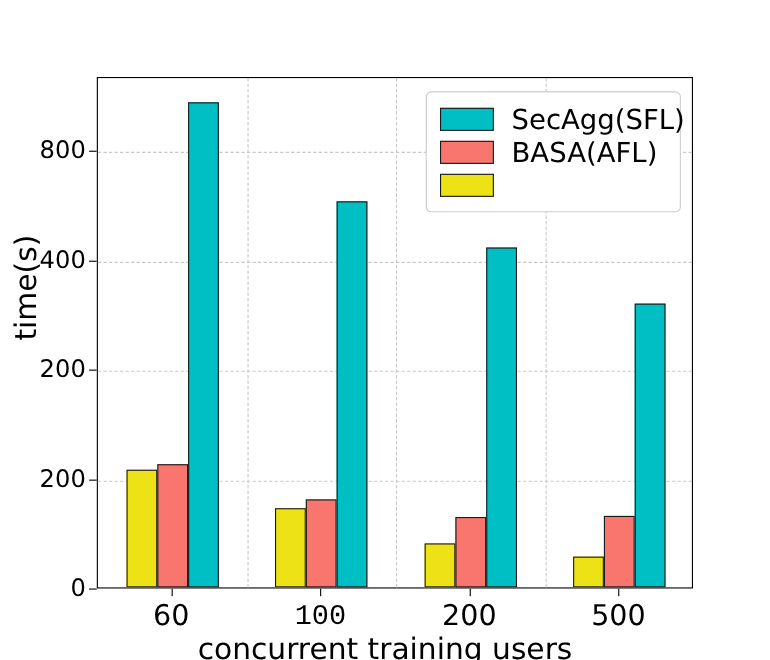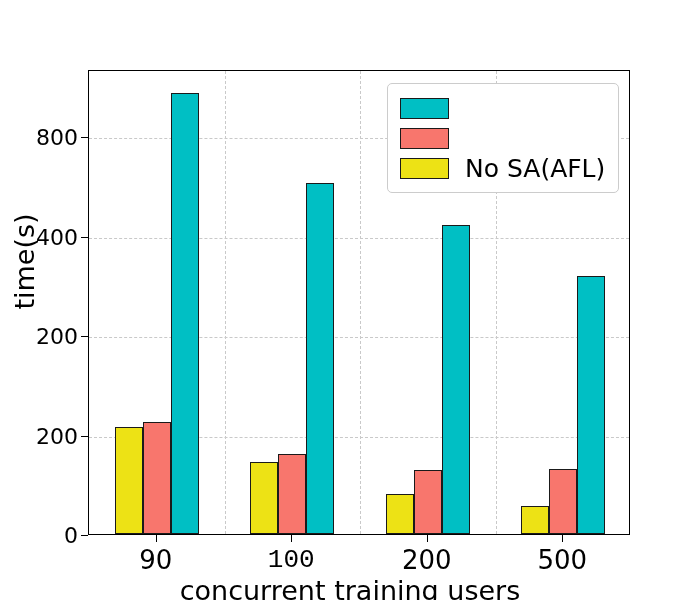--- a/index.html
+++ b/index.html
@@ -165,21 +165,21 @@
       <div class="ytick-mark" style="top: 236.604px;"></div>
       <div class="ytick-mark" style="top: 137.139px;"></div>
     </div>
   <div id="xtick-marks">
       <div class="xtick-mark" style="left: 155.75px;"></div>
       <div class="xtick-mark" style="left: 291.25px;"></div>
       <div class="xtick-mark" style="left: 426.75px;"></div>
       <div class="xtick-mark" style="left: 562.25px;"></div>
     </div>
   <div id="xtick-labels">
-      <div class="xtick-label" style="left: 155.75px;">90</div>
+      <div class="xtick-label" style="left: 155.75px;">60</div>
       <div class="xtick-label" style="left: 291.25px; font-family: Liberation Mono, monospace;">100</div>
       <div class="xtick-label" style="left: 426.75px;">200</div>
       <div class="xtick-label" style="left: 562.25px;">500</div>
     </div>
 
   <div id="plot-area">
     <div id="gridlines-h">
         <div class="gridline-h" style="top: 365.535px;"></div>
         <div class="gridline-h" style="top: 266.07px;"></div>
         <div class="gridline-h" style="top: 166.604px;"></div>
@@ -210,23 +210,24 @@
           <div class="bar s0" style="height: 27.8503px; background: rgb(237, 226, 21);"></div>
           <div class="bar s1" style="height: 65.1497px; background: rgb(248, 118, 109);"></div>
           <div class="bar s2" style="height: 258.112px; background: rgb(0, 191, 196);"></div>
         </div>
       </div>
   </div>
 
   <div id="legend">
       <div class="legend-row">
         <div class="legend-swatch" style="background: rgb(0, 191, 196);"></div>
+        <div class="legend-text">SecAgg(SFL)</div>
       </div>
       <div class="legend-row">
         <div class="legend-swatch" style="background: rgb(248, 118, 109);"></div>
+        <div class="legend-text">BASA(AFL)</div>
       </div>
       <div class="legend-row">
         <div class="legend-swatch" style="background: rgb(237, 226, 21);"></div>
-        <div class="legend-text">No SA(AFL)</div>
       </div>
     </div>
 
 </div>
 
 </body></html>

